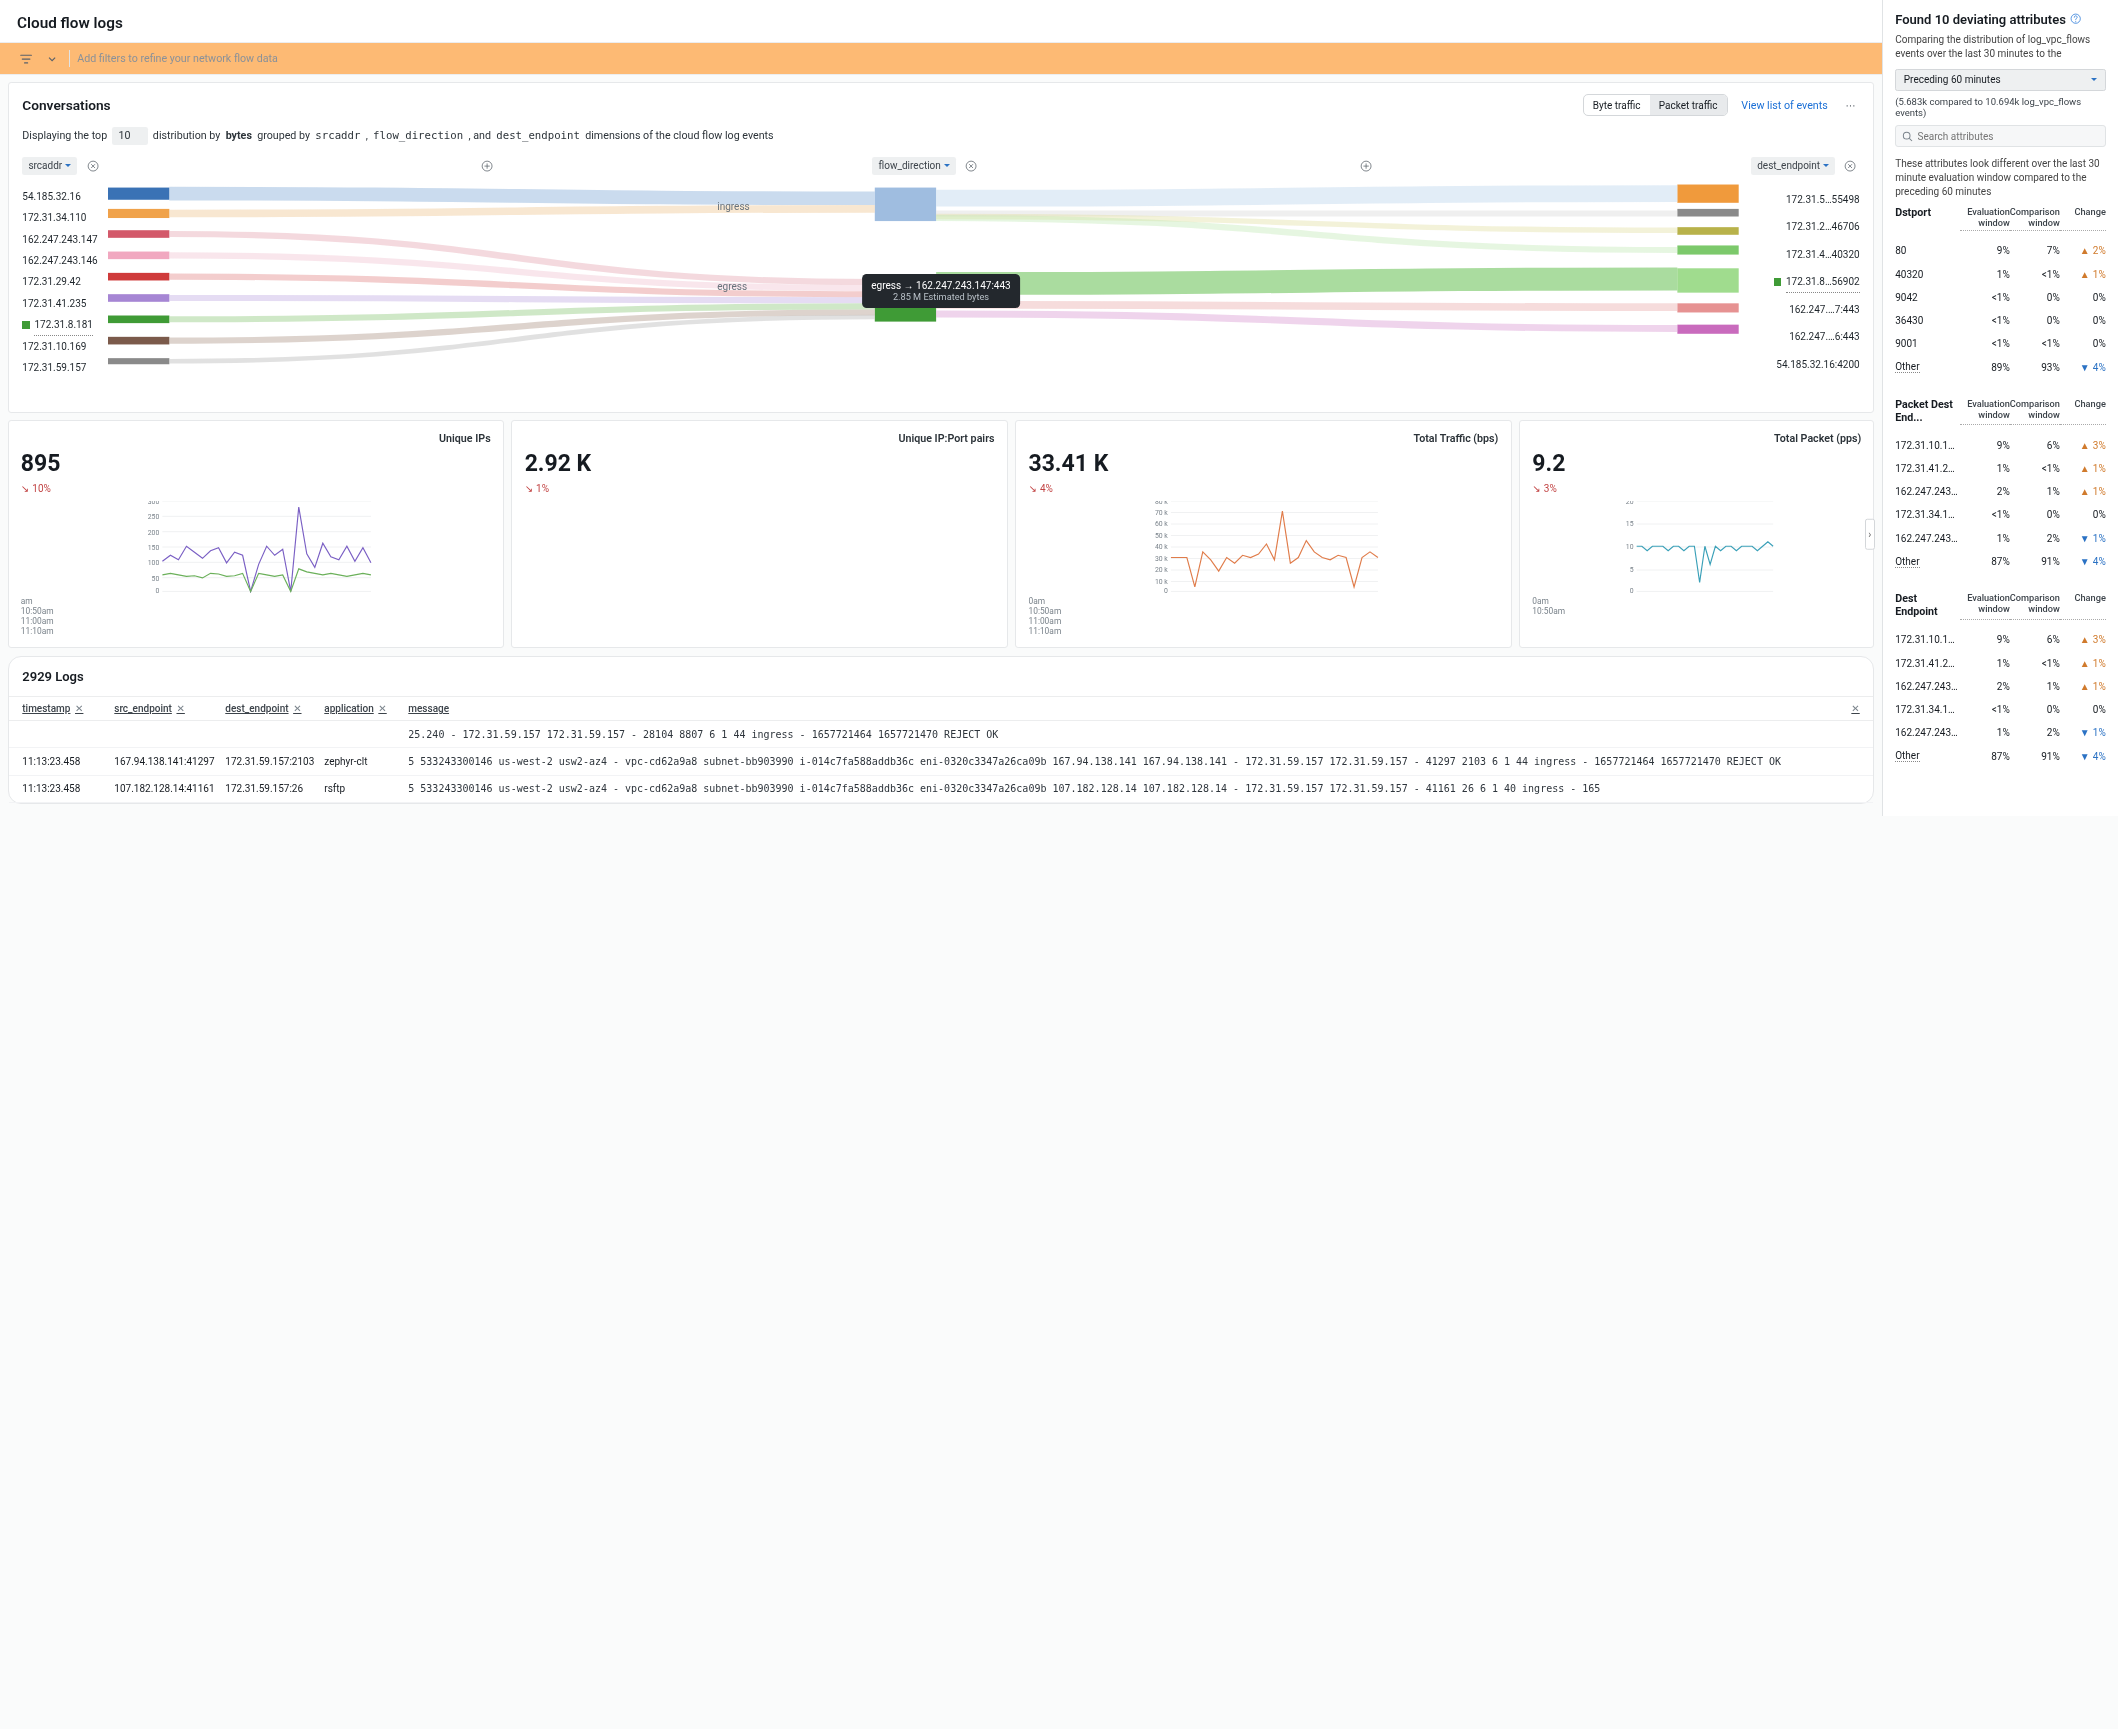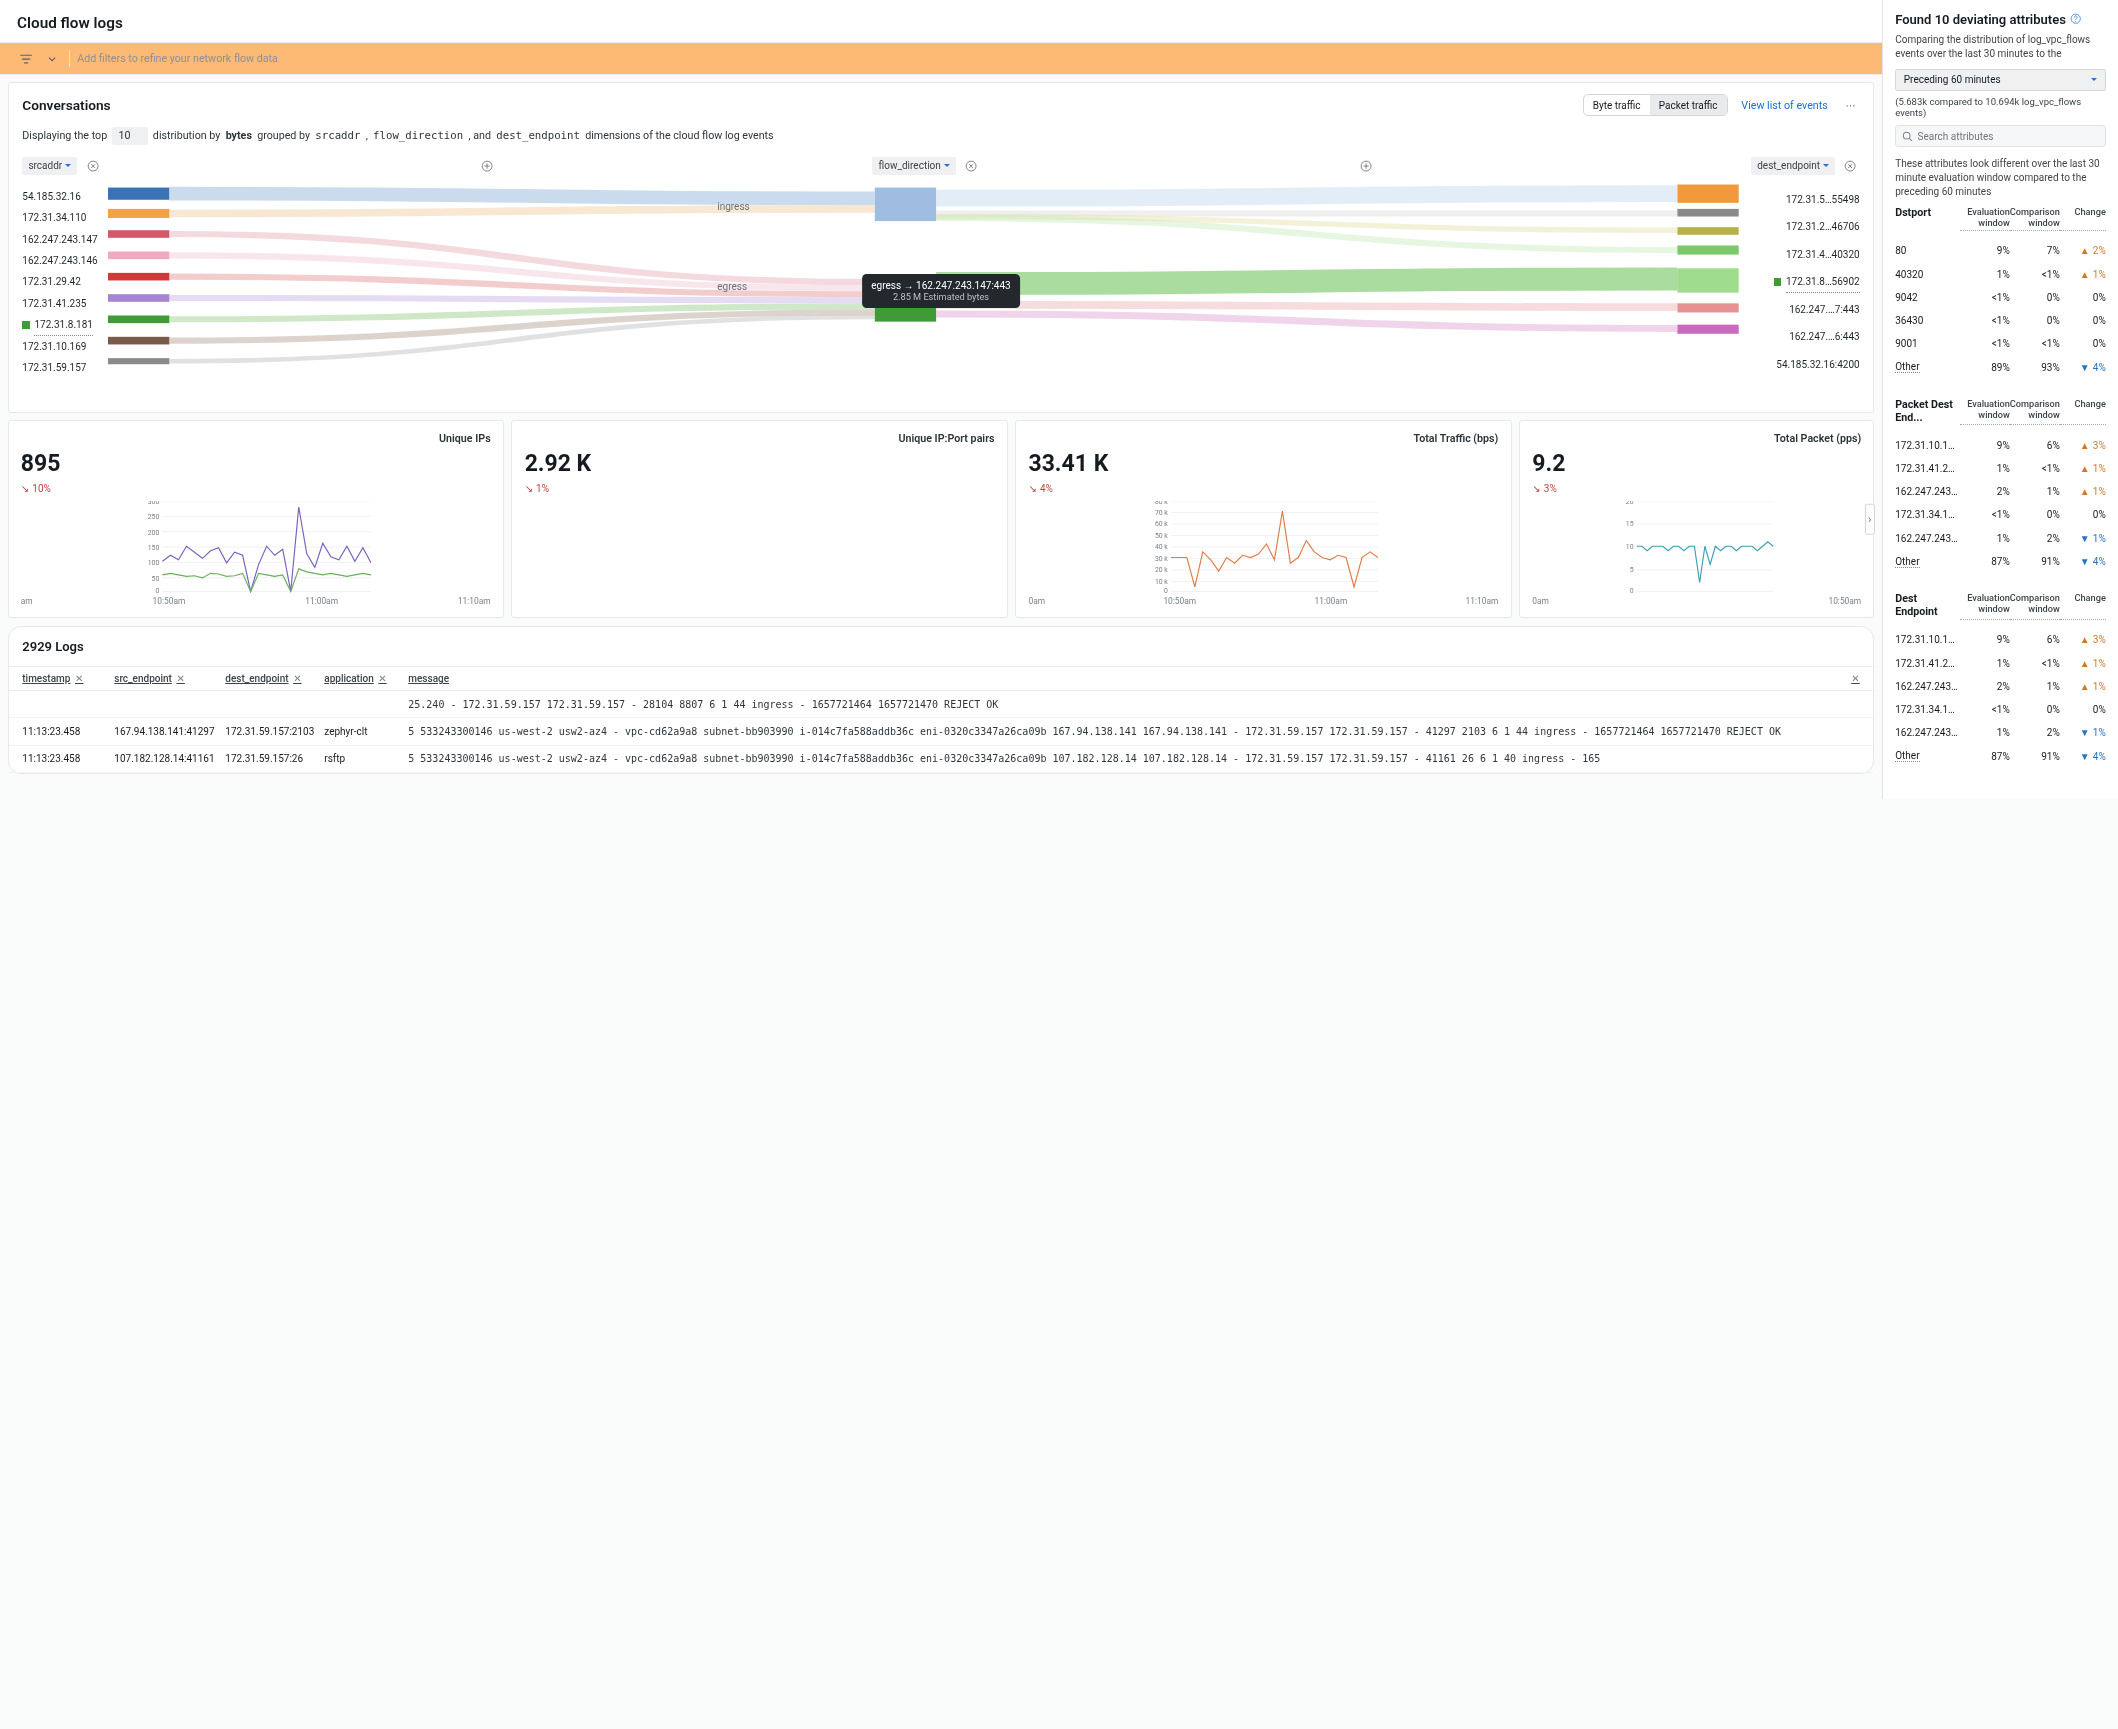--- a/index.html
+++ b/index.html
@@ -51,21 +51,21 @@
 
 .sankey-svg { position:absolute; left:99px; right:130px; top:0; height:198px; width:calc(100% - 229px); }
 
 .statrow { display:flex; gap:7.6px; margin:0 7.6px 7.6px; position:relative; }
 .statcard { flex:1; background:#fff; border:0.8px solid #e6e8ea; border-radius:3.1px; padding:10.7px 12.2px; min-width:0; }
 .statcard .label { font-size:10.7px; color:#2c3339; font-weight:600; margin-bottom:4.6px;text-align:right; }
 .statcard .value { font-size:23px; font-weight:700; margin-bottom:6.1px; }
 .statcard .delta { font-size:10px; color:#c24444; display:flex; align-items:center; gap:3.1px; }
 .statcard .delta.neg::before { content:"↘"; color:#c24444; }
 .statcard .chart { height:92px; margin-top:7.6px; }
-.ticks { display:flex; justify-content:space-between; font-size:8.4px; color:#7a838b; margin-top:3.1px; }
+.ticks { display:flex; justify-content:space-between; font-size:8.4px; color:#7a838b; margin-top:3.1px;flex-direction:column; }
 
 .logs-card { background:#fff; border:0.8px solid #e6e8ea; border-radius:13px; margin:0 7.6px 12.2px; }
 .logs-head { padding:12.2px 13.7px; display:flex; justify-content:space-between; align-items:center; }
 .logs-head h2 { font-size:13px; font-weight:600; }
 .btn { border:0.8px solid #cfd2d6; background:#fff; padding:4.6px 7.6px; border-radius:2.3px; font-size:10px; display:inline-flex; align-items:center; gap:4.6px; cursor:pointer; }
 .table { width:100%; font-size:10px; }
 .thead { display:flex; border-top:0.8px solid #ecedee; border-bottom:0.8px solid #ecedee; padding:6.1px 13.7px; font-weight:500; color:#3c434a; }
 .tr { display:flex; padding:7.6px 13.7px; border-bottom:0.8px solid #f2f3f5; }
 .col-ts { width:92px; flex:none; }
 .col-src { width:111px; flex:none; }

